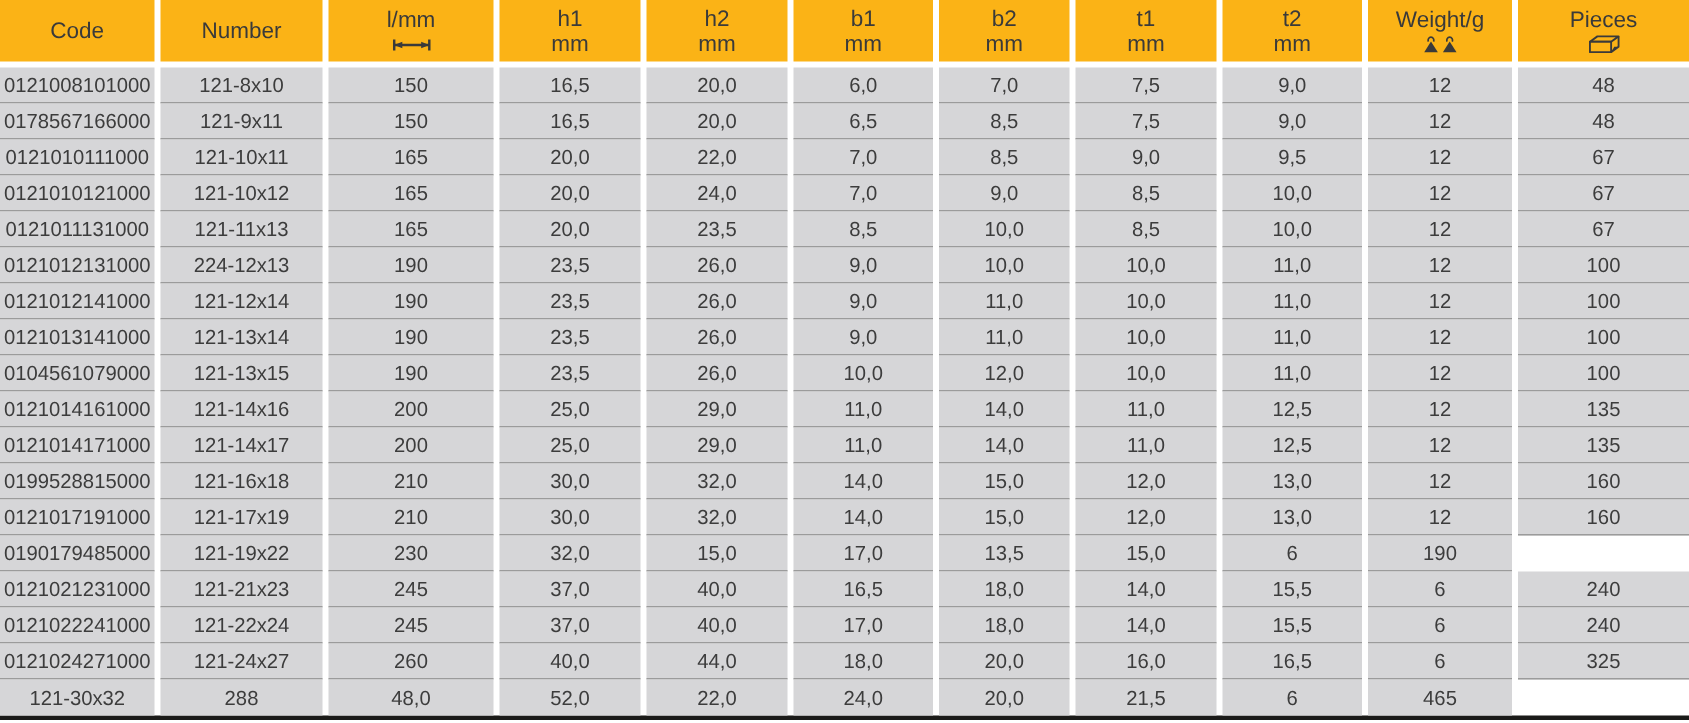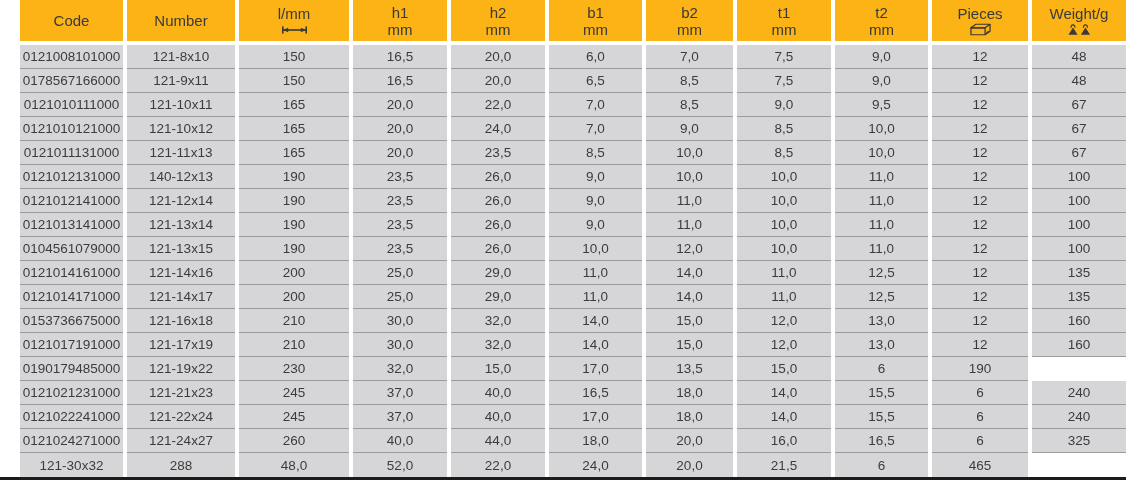--- a/index.html
+++ b/index.html
@@ -7,21 +7,20 @@
     padding: 0;
     background: #ffffff;
     width: 1126px;
     font-family: "Liberation Sans", sans-serif;
   }
   .catalog {
     width: 1126px;
     box-sizing: border-box;
     border-bottom: 3px solid #1b1b19;
     background: #ffffff;
-    padding-left: 20px;
   }
   .grid-row {
     display: grid;
     grid-template-columns: 103px 108px 110px 94px 94px 93px 87px 94px 93px 96px 1fr;
     column-gap: 4px;
   }
   .thead { margin-bottom: 4px; }
   .hcell {
     background: #FBB316;
     height: 41px;
@@ -100,47 +99,47 @@
       </div>
       <div class="hcell">
         <div>t1</div>
         <div>mm</div>
       </div>
       <div class="hcell">
         <div>t2</div>
         <div>mm</div>
       </div>
       <div class="hcell">
+        <div>Weight/g</div>
+        <div class="icon-wrap">
+          <svg width="23" height="12" viewBox="0 0 24 12">
+            <g fill="#3a3a3a">
+              <path d="M0.5,11 L10,11 L5.2,3.5 Z"></path>
+              <path d="M13.5,11 L23,11 L18.2,3.5 Z"></path>
+            </g>
+            <g fill="none" stroke="#3a3a3a" stroke-width="1.2">
+              <path d="M3.4,3.6 a2,2.1 0 1 1 3.6,0"></path>
+              <path d="M16.4,3.6 a2,2.1 0 1 1 3.6,0"></path>
+            </g>
+          </svg>
+        </div>
+      </div>
+      <div class="hcell">
         <div>Pieces</div>
         <div class="icon-wrap">
           <svg width="21" height="13" viewBox="0 0 22 13">
             <g fill="none" stroke="#3a3a3a" stroke-width="1.3" stroke-linejoin="round">
               <polygon points="1,4.7 6.2,1 21,1 15.8,4.7"></polygon>
               <rect x="1" y="4.7" width="14.8" height="7.3"></rect>
               <polyline points="15.8,12 21,8.3 21,1"></polyline>
             </g>
             <polygon points="15.8,12 21,8.3 18,8.3" fill="#3a3a3a"></polygon>
           </svg>
         </div>
       </div>
-      <div class="hcell">
-        <div>Weight/g</div>
-        <div class="icon-wrap">
-          <svg width="23" height="12" viewBox="0 0 24 12">
-            <g fill="#3a3a3a">
-              <path d="M0.5,11 L10,11 L5.2,3.5 Z"></path>
-              <path d="M13.5,11 L23,11 L18.2,3.5 Z"></path>
-            </g>
-            <g fill="none" stroke="#3a3a3a" stroke-width="1.2">
-              <path d="M3.4,3.6 a2,2.1 0 1 1 3.6,0"></path>
-              <path d="M16.4,3.6 a2,2.1 0 1 1 3.6,0"></path>
-            </g>
-          </svg>
-        </div>
-      </div>
     </div>
   <div class="tbody">
       <div class="row grid-row">
         <div class="cell">0121008101000</div>
         <div class="cell">121-8x10</div>
         <div class="cell">150</div>
         <div class="cell">16,5</div>
         <div class="cell">20,0</div>
         <div class="cell">6,0</div>
         <div class="cell">7,0</div>
@@ -196,21 +195,21 @@
         <div class="cell">23,5</div>
         <div class="cell">8,5</div>
         <div class="cell">10,0</div>
         <div class="cell">8,5</div>
         <div class="cell">10,0</div>
         <div class="cell">12</div>
         <div class="cell">67</div>
       </div>
       <div class="row grid-row">
         <div class="cell">0121012131000</div>
-        <div class="cell">140-12x13</div>
+        <div class="cell">224-12x13</div>
         <div class="cell">190</div>
         <div class="cell">23,5</div>
         <div class="cell">26,0</div>
         <div class="cell">9,0</div>
         <div class="cell">10,0</div>
         <div class="cell">10,0</div>
         <div class="cell">11,0</div>
         <div class="cell">12</div>
         <div class="cell">100</div>
       </div>
@@ -273,21 +272,21 @@
         <div class="cell">25,0</div>
         <div class="cell">29,0</div>
         <div class="cell">11,0</div>
         <div class="cell">14,0</div>
         <div class="cell">11,0</div>
         <div class="cell">12,5</div>
         <div class="cell">12</div>
         <div class="cell">135</div>
       </div>
       <div class="row grid-row">
-        <div class="cell">0153736675000</div>
+        <div class="cell">0199528815000</div>
         <div class="cell">121-16x18</div>
         <div class="cell">210</div>
         <div class="cell">30,0</div>
         <div class="cell">32,0</div>
         <div class="cell">14,0</div>
         <div class="cell">15,0</div>
         <div class="cell">12,0</div>
         <div class="cell">13,0</div>
         <div class="cell">12</div>
         <div class="cell">160</div>

